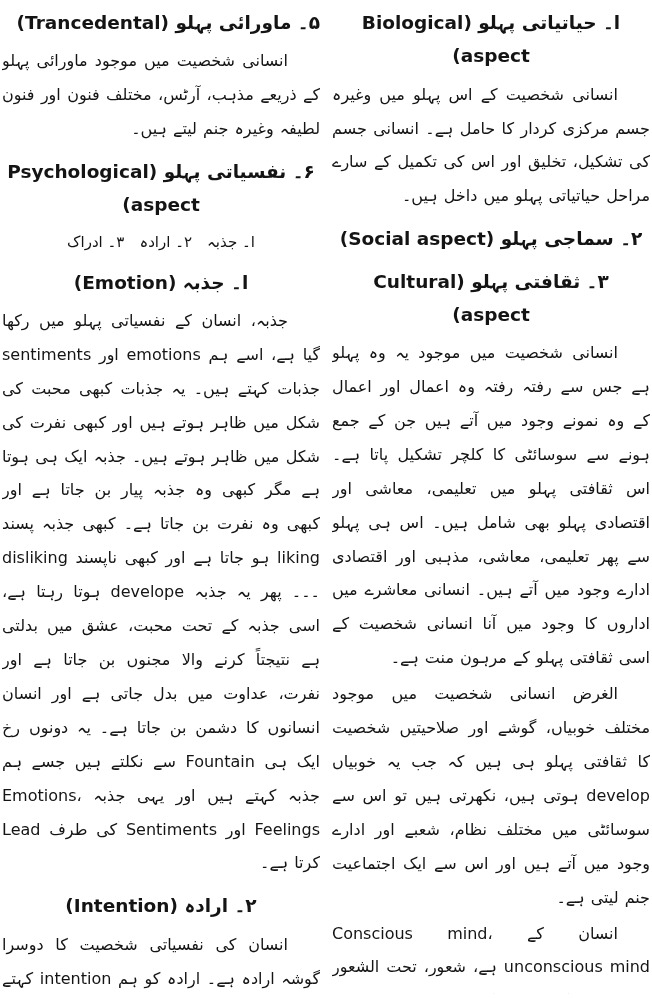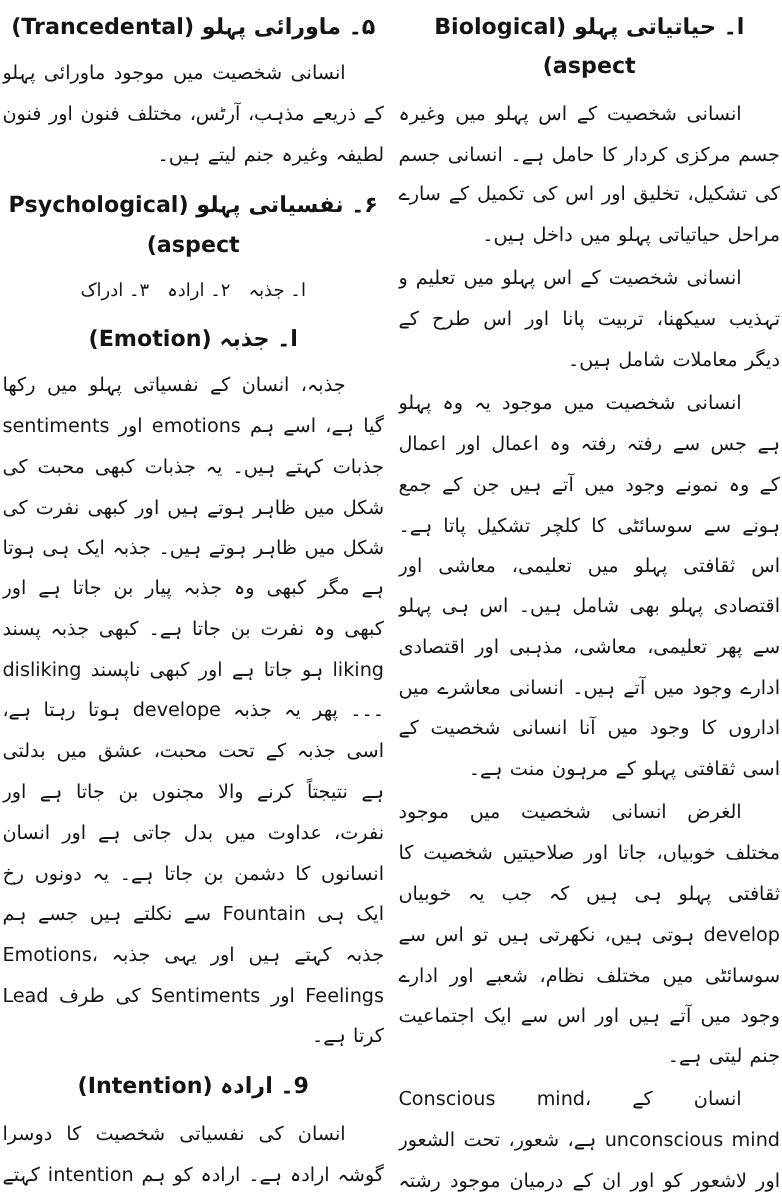--- a/index.html
+++ b/index.html
@@ -55,36 +55,37 @@
 </style>
 </head>
 <body>
 
 <div class="page">
 
   <div class="col">
     <h2 class="heading" style="margin-top:2px;">ا۔ حیاتیاتی پہلو (Biological aspect)</h2>
     <p class="para">انسانی شخصیت کے اس پہلو میں وغیرہ جسم مرکزی کردار کا حامل ہے۔ انسانی جسم کی تشکیل، تخلیق اور اس کی تکمیل کے سارے مراحل حیاتیاتی پہلو میں داخل ہیں۔</p>
 
-    <p class="para">انسانی شخصیت کے اس پہلو میں تعلیم و تہذیب سیکھنا، تربیت پانا اور اس طرح کے دیگر معاملات شامل ہیں۔</p>
+    <h2 class="heading">۲۔ سماجی پہلو (Social aspect)</h2>
 
+    <h2 class="heading">۳۔ ثقافتی پہلو (Cultural aspect)</h2>
     <p class="para">انسانی شخصیت میں موجود یہ وہ پہلو ہے جس سے رفتہ رفتہ وہ اعمال اور اعمال کے وہ نمونے وجود میں آتے ہیں جن کے جمع ہونے سے سوسائٹی کا کلچر تشکیل پاتا ہے۔ اس ثقافتی پہلو میں تعلیمی، معاشی اور اقتصادی پہلو بھی شامل ہیں۔ اس ہی پہلو سے پھر تعلیمی، معاشی، مذہبی اور اقتصادی ادارے وجود میں آتے ہیں۔ انسانی معاشرے میں اداروں کا وجود میں آنا انسانی شخصیت کے اسی ثقافتی پہلو کے مرہون منت ہے۔</p>
-    <p class="para">الغرض انسانی شخصیت میں موجود مختلف خوبیاں، جاتا اور صلاحیتیں شخصیت کا ثقافتی پہلو ہی ہیں کہ جب یہ خوبیاں develop ہوتی ہیں، نکھرتی ہیں تو اس سے سوسائٹی میں مختلف نظام، شعبے اور ادارے وجود میں آتے ہیں اور اس سے ایک اجتماعیت جنم لیتی ہے۔</p>
+    <p class="para">الغرض انسانی شخصیت میں موجود مختلف خوبیاں، گوشے اور صلاحیتیں شخصیت کا ثقافتی پہلو ہی ہیں کہ جب یہ خوبیاں develop ہوتی ہیں، نکھرتی ہیں تو اس سے سوسائٹی میں مختلف نظام، شعبے اور ادارے وجود میں آتے ہیں اور اس سے ایک اجتماعیت جنم لیتی ہے۔</p>
 
     <p class="para">انسان کے Conscious mind، unconscious mind ہے، شعور، تحت الشعور اور لاشعور کو اور ان کے درمیان موجود رشتہ اور تعلق انسانی شخصیت کے انفسی پہلو میں شامل ہیں۔</p>
   </div>
 
   <div class="col">
-    <h2 class="heading" style="margin-top:2px;">۵۔ ماورائی پہلو (Trancedental)</h2>
+    <h2 class="heading" style="margin-top:2px;text-align:right;">۵۔ ماورائی پہلو (Trancedental)</h2>
     <p class="para">انسانی شخصیت میں موجود ماورائی پہلو کے ذریعے مذہب، آرٹس، مختلف فنون اور فنون لطیفہ وغیرہ جنم لیتے ہیں۔</p>
 
     <h2 class="heading">۶۔ نفسیاتی پہلو (Psychological aspect)</h2>
 
     <div class="list-line">ا۔ جذبہ ۲۔ ارادہ ۳۔ ادراک</div>
 
     <h2 class="heading">ا۔ جذبہ (Emotion)</h2>
     <p class="para">جذبہ، انسان کے نفسیاتی پہلو میں رکھا گیا ہے، اسے ہم emotions اور sentiments جذبات کہتے ہیں۔ یہ جذبات کبھی محبت کی شکل میں ظاہر ہوتے ہیں اور کبھی نفرت کی شکل میں ظاہر ہوتے ہیں۔ جذبہ ایک ہی ہوتا ہے مگر کبھی وہ جذبہ پیار بن جاتا ہے اور کبھی وہ نفرت بن جاتا ہے۔ کبھی جذبہ پسند liking ہو جاتا ہے اور کبھی ناپسند disliking ۔۔۔ پھر یہ جذبہ develope ہوتا رہتا ہے، اسی جذبہ کے تحت محبت، عشق میں بدلتی ہے نتیجتاً کرنے والا مجنوں بن جاتا ہے اور نفرت، عداوت میں بدل جاتی ہے اور انسان انسانوں کا دشمن بن جاتا ہے۔ یہ دونوں رخ ایک ہی Fountain سے نکلتے ہیں جسے ہم جذبہ کہتے ہیں اور یہی جذبہ Emotions، Feelings اور Sentiments کی طرف Lead کرتا ہے۔</p>
 
-    <h2 class="heading">9۔ ارادہ (Intention)</h2>
+    <h2 class="heading">۲۔ ارادہ (Intention)</h2>
     <p class="para">انسان کی نفسیاتی شخصیت کا دوسرا گوشہ ارادہ ہے۔ ارادہ کو ہم intention کہتے ہیں۔ ارادہ کسی فعل</p>
   </div>
 
 </div>
 
 </body></html>

